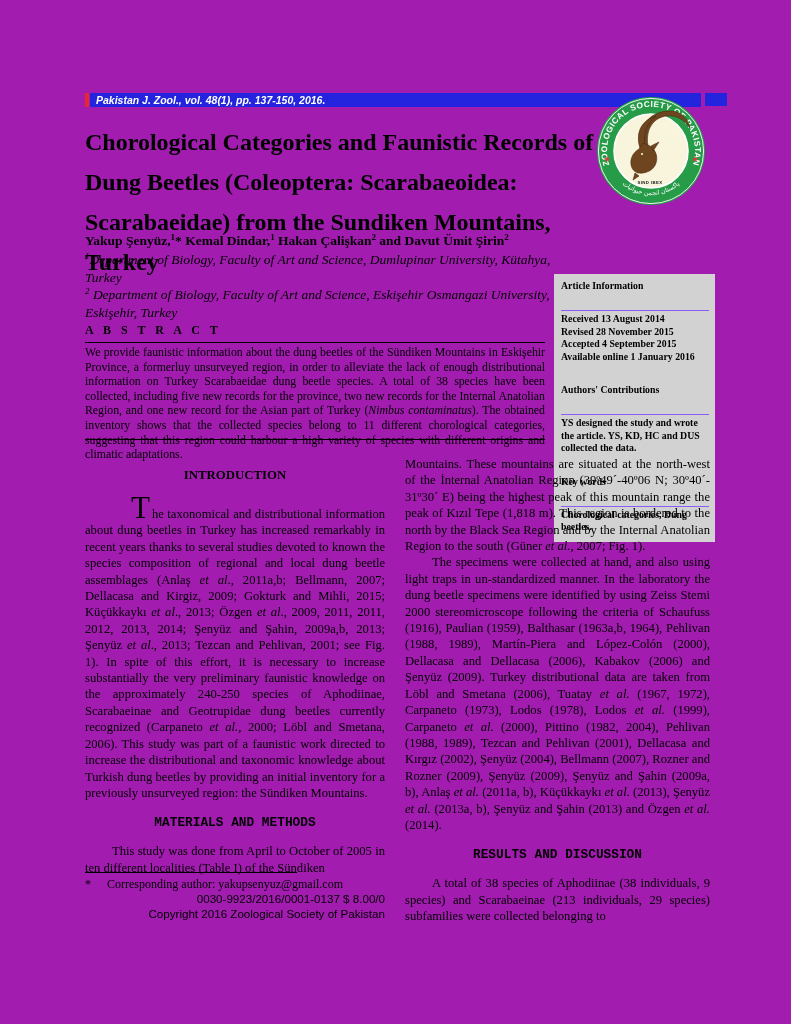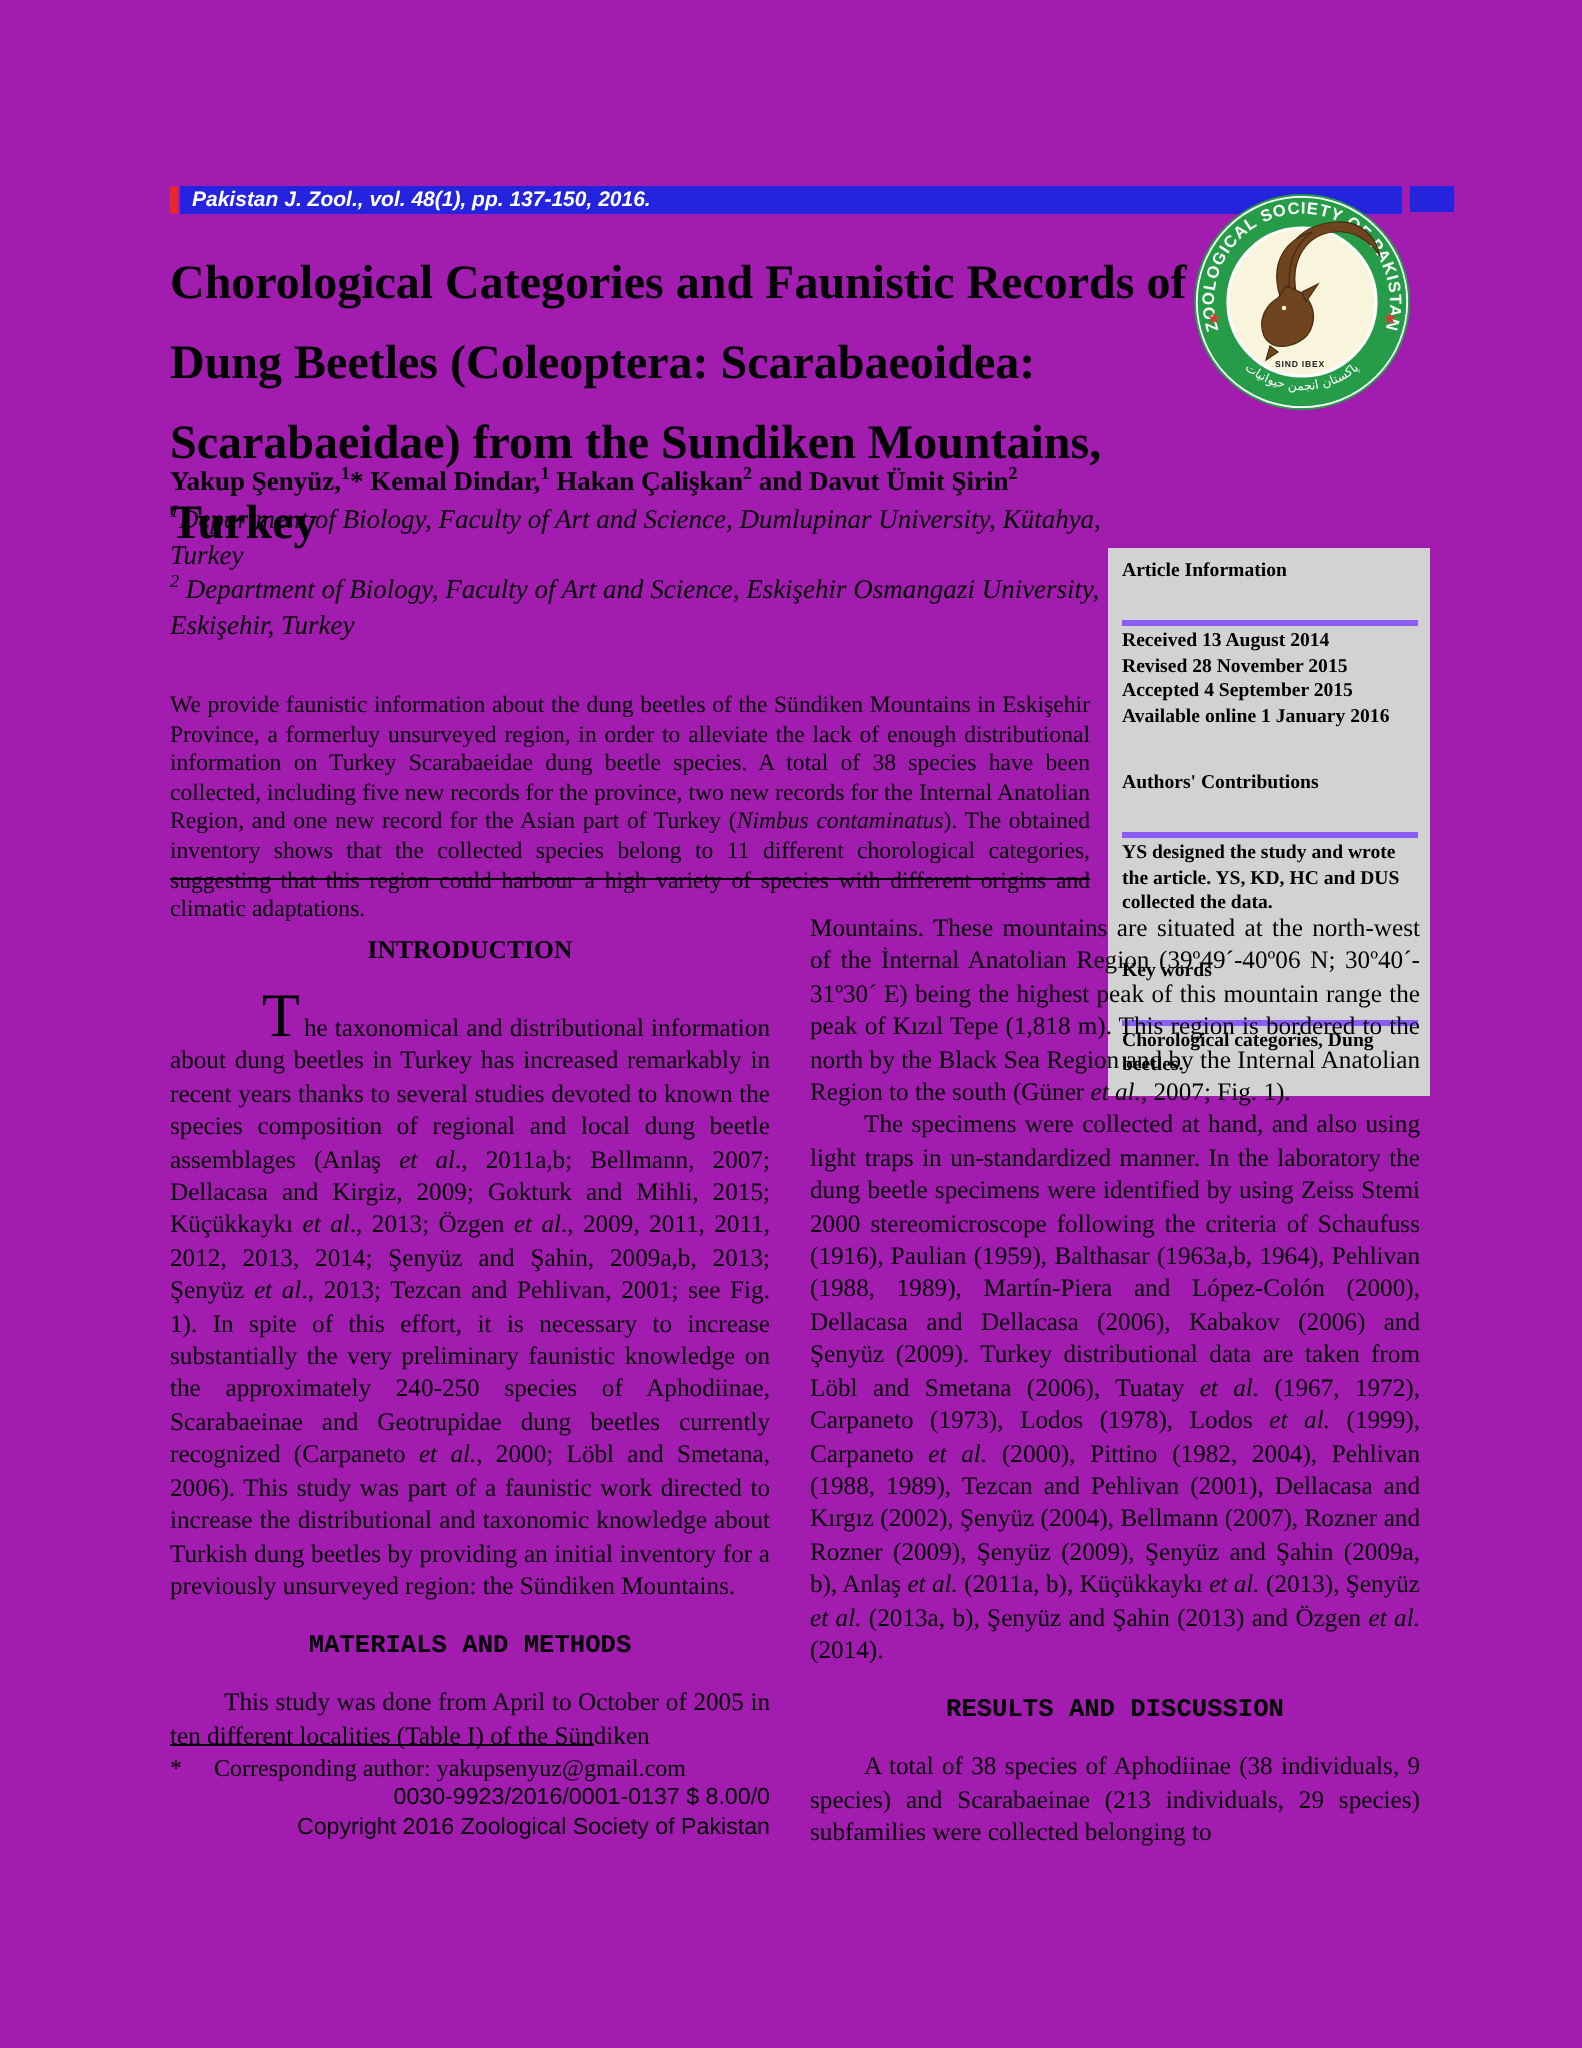--- a/index.html
+++ b/index.html
@@ -24,21 +24,21 @@
 
   
   .abs-head{position:absolute;left:85px;top:323px;width:460px;font-size:12px;font-weight:bold;
             letter-spacing:3.5px;padding-bottom:4px;border-bottom:1.2px solid #000;}
   .abs-text{position:absolute;left:85px;top:345px;width:460px;font-size:11.8px;line-height:14.6px;text-align:justify;}
   .abs-rule{position:absolute;left:85px;top:439px;width:460px;border-top:1.2px solid #000;}
 
   
   .infobox{position:absolute;left:554px;top:274px;width:161px;min-height:167px;background:#D2D2D2;
            box-sizing:border-box;padding:6px 6px 8px 7px;font-size:9.8px;font-weight:bold;line-height:12.4px;}
-  .sec-head{border-bottom:3px solid #8b5cf6;padding-bottom:18px;margin-bottom:2px;}
+  .sec-head{border-bottom:1px solid #8b5cf6;padding-bottom:18px;margin-bottom:2px;}
   .info-gap{margin-top:21px;}
 
   
   .col{position:absolute;top:456px;font-size:12.6px;line-height:16.4px;text-align:justify;}
   .col-left{left:85px;width:300px;}
   .col-right{left:405px;width:305px;}
   .sec-title{text-align:center;font-weight:bold;font-size:12.8px;line-height:14px;text-align:center;margin-top:12px;}
   .sec-title.first{margin-bottom:18px;}
   .sec-title.mid{margin-top:15px;margin-bottom:13px;font-family:Liberation Mono, monospace;}
   .col p{margin:0;}
@@ -88,20 +88,21 @@
     </svg>
   </div>
 
   <div class="title">Chorological Categories and Faunistic Records of Dung Beetles (Coleoptera: Scarabaeoidea: Scarabaeidae) from the Sundiken Mountains, Turkey</div>
   <div class="authors">Yakup Şenyüz,<sup>1</sup>* Kemal Dindar,<sup>1</sup> Hakan Çalişkan<sup>2</sup> and Davut Ümit Şirin<sup>2</sup></div>
   <div class="affils">
     <div><sup>1</sup>Department of Biology, Faculty of Art and Science, Dumlupinar University, Kütahya, Turkey</div>
     <div><sup>2</sup> Department of Biology, Faculty of Art and Science, Eskişehir Osmangazi University, Eskişehir, Turkey</div>
   </div>
 
+  <div class="abs-head">A B S T R A C T</div>
   <div class="abs-text">We provide faunistic information about the dung beetles of the Sündiken Mountains in Eskişehir Province, a formerluy unsurveyed region, in order to alleviate the lack of enough distributional information on Turkey Scarabaeidae dung beetle species. A total of 38 species have been collected, including five new records for the province, two new records for the Internal Anatolian Region, and one new record for the Asian part of Turkey (<i>Nimbus contaminatus</i>). The obtained inventory shows that the collected species belong to 11 different chorological categories, suggesting that this region could harbour a high variety of species with different origins and climatic adaptations.</div>
   <div class="abs-rule"></div>
 
   <div class="infobox">
     <div class="sec-head">Article Information</div>
     <div>Received 13 August 2014</div>
     <div>Revised 28 November 2015</div>
     <div>Accepted 4 September 2015</div>
     <div>Available online 1 January 2016</div>
     <div class="sec-head info-gap">Authors' Contributions</div>

